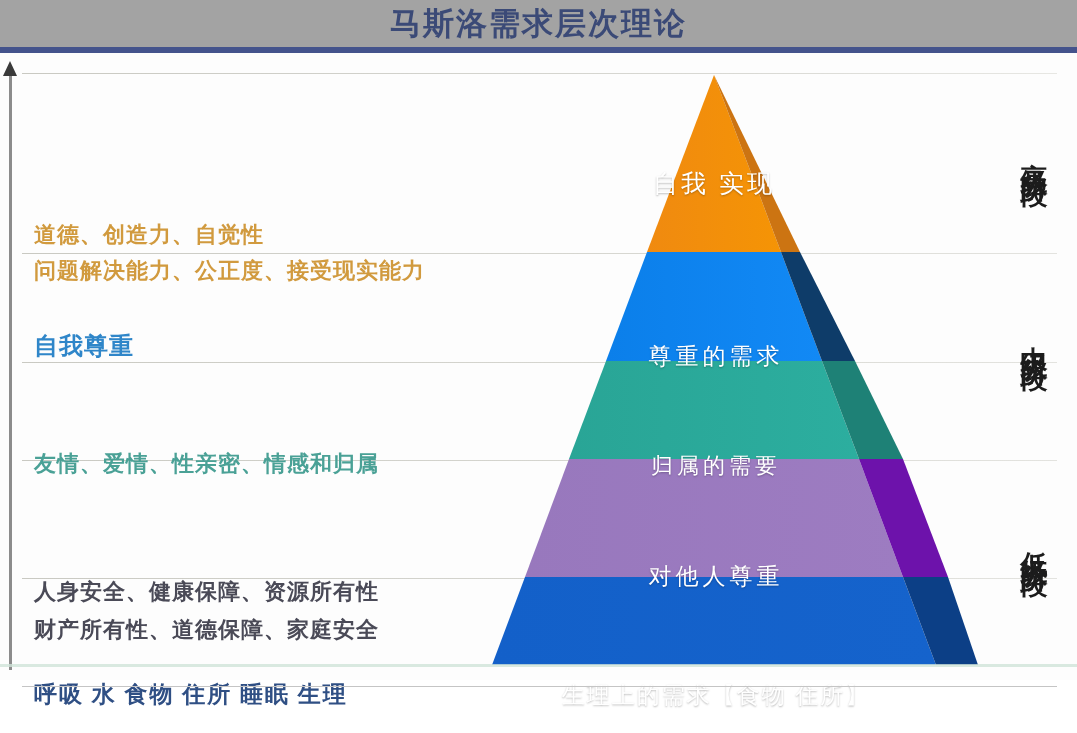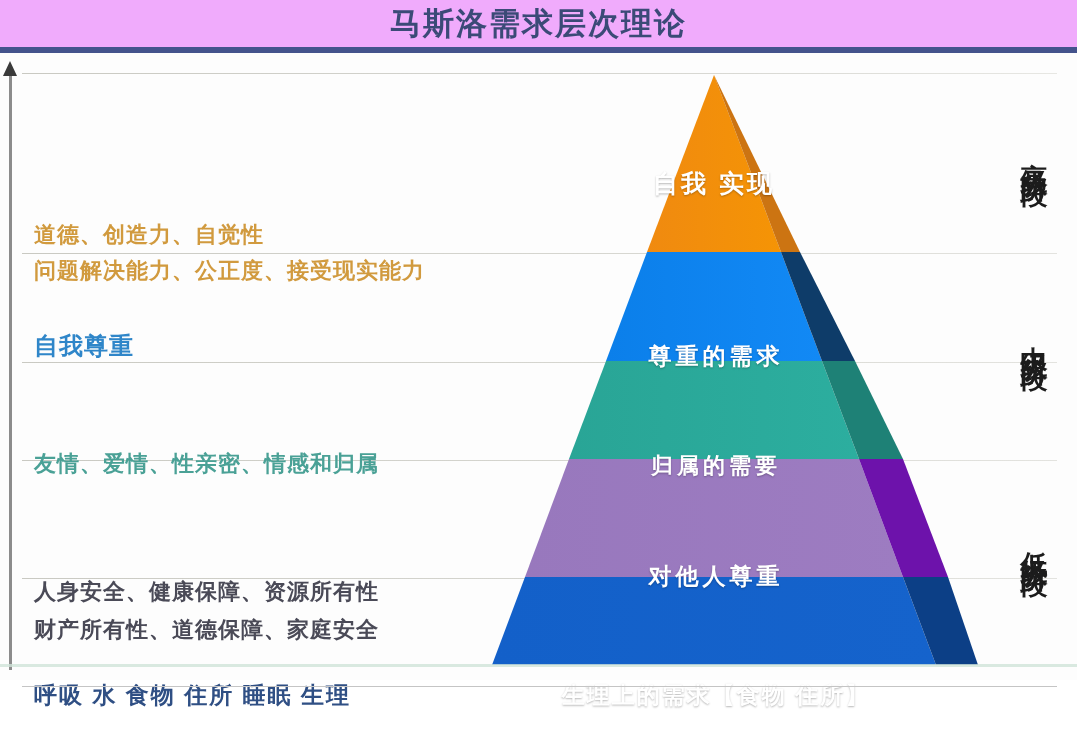--- a/index.html
+++ b/index.html
@@ -2,21 +2,21 @@
 <html><head>
 <meta charset="utf-8">
 <style>
   * { margin:0; padding:0; box-sizing:border-box; }
   html,body {
     width:1077px; height:733px;
     background:#ffffff;
     font-family:"Liberation Sans","DejaVu Sans",sans-serif;
     overflow:hidden;
   }
-  #page { position:relative; width:1077px; height:572px; background:#f0abfc; }
+  #page { position:relative; width:1077px; height:572px; background:#a3a3a3; }
 
   
   #title {
     position:absolute; left:0; top:2px; width:1077px; height:44px;
     text-align:center; line-height:44px;
     font-size:31px; font-weight:700; color:#3b4a77;
     letter-spacing:2px;
   }
   #title-rule {
     position:absolute; left:0; top:47px; width:1077px; height:6px;
@@ -52,38 +52,38 @@
   
   #pyramid {
     position:absolute; left:0; top:0; width:1077px; height:627px;
     pointer-events:none;
   }
 
   
   .tier-label {
     position:absolute;
     color:#ffffff;
-    font-weight:700;
+    font-weight:400;
     letter-spacing:4px;
     text-align:center;
     text-shadow:0 1px 2px rgba(0,0,0,.28);
     white-space:nowrap;
   }
   #tier5-label {
     left:634px; top:110px; width:160px;
     font-size:25px; line-height:40px; letter-spacing:3px;
   }
   #tier4-label { left:556px; top:288px; width:320px; font-size:23px; }
   #tier3-label { left:546px; top:398px; width:340px; font-size:22px; }
   #tier2-label { left:536px; top:508px; width:360px; font-size:23px; }
   #tier1-label { left:456px; top:627px; width:520px; font-size:23px; letter-spacing:2px;text-align:center; }
 
   
   .desc { position:absolute; white-space:nowrap; font-weight:700; }
-  .desc .l { display:block; }
+  .desc .l { display:block;font-family:Liberation Serif, serif; }
   #desc5 { left:34px; top:164px; font-size:22px; color:#d19a3e; line-height:36px; letter-spacing:1px; }
   #desc4 { left:34px; top:275px; font-size:24px; color:#2f86c9; line-height:36px; letter-spacing:1px; }
   #desc3 { left:34px; top:393px; font-size:22px; color:#4aa196; line-height:36px; letter-spacing:1px; }
   #desc2 { left:34px; top:488px; font-size:22px; color:#4a4a57; line-height:38px; letter-spacing:1px;margin-top:32px; }
   #desc1 { left:34px; top:625px; font-size:23px; color:#2f4f84; line-height:34px; letter-spacing:2px; }
 
   
   .stage {
     position:absolute;
     writing-mode:vertical-rl;

